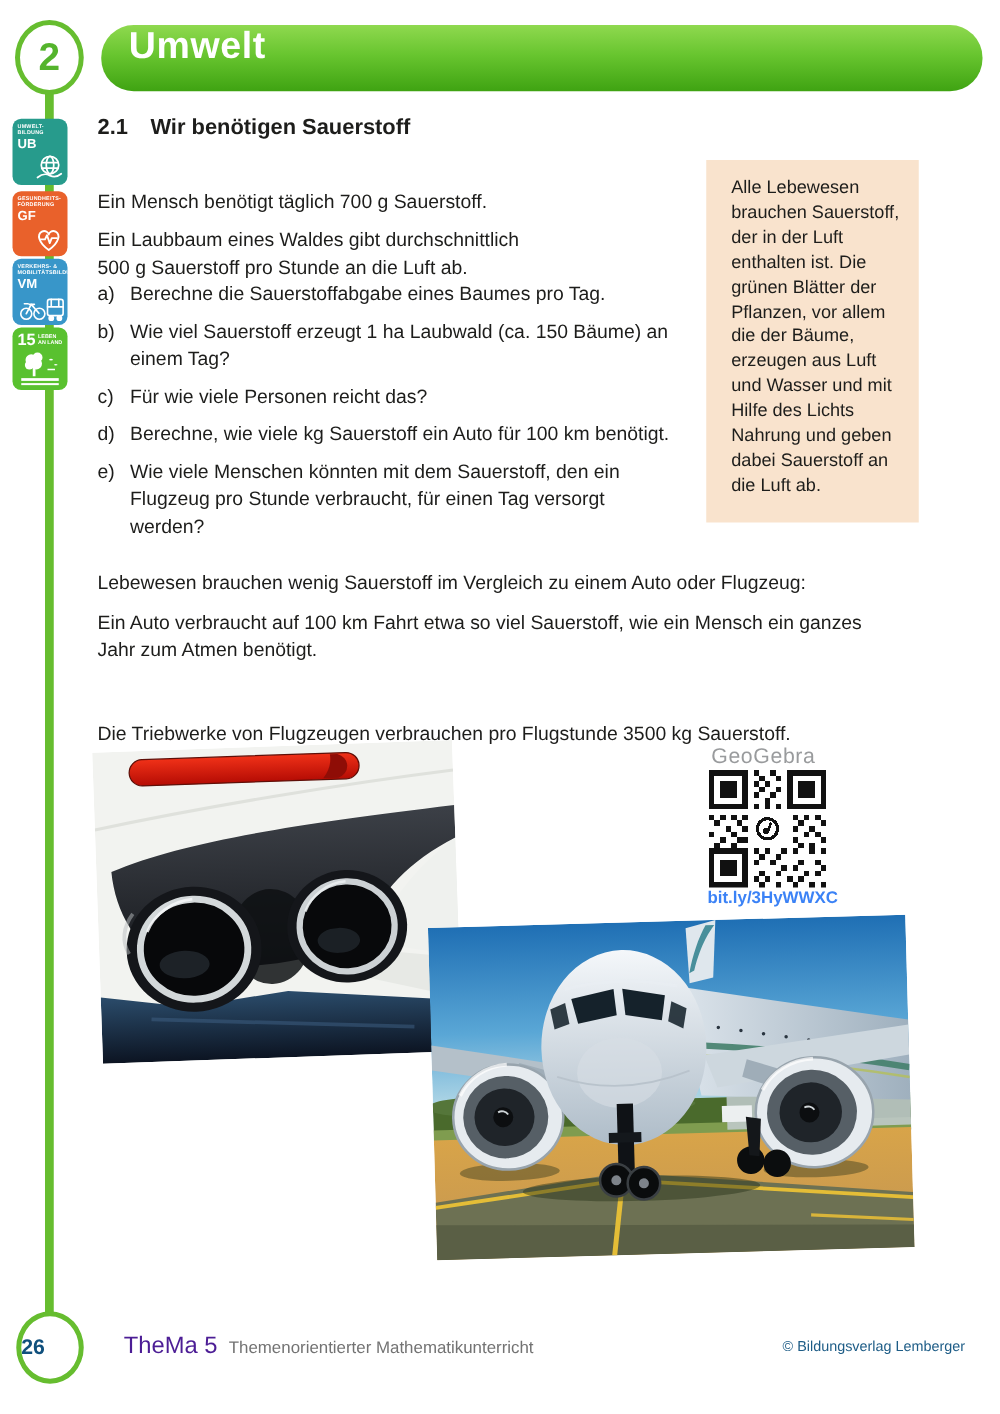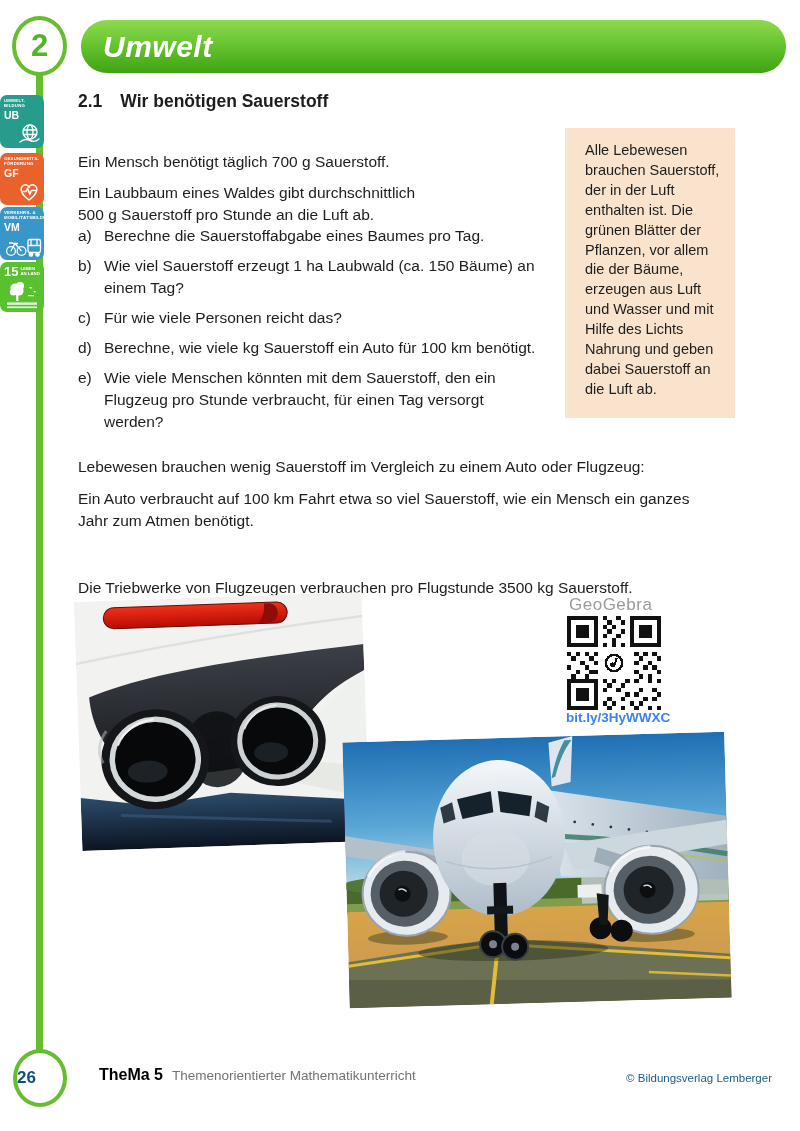--- a/index.html
+++ b/index.html
@@ -18,30 +18,30 @@
   .chapter-circle {
     position:absolute; left:12px; top:16px; width:55px; height:60px;
     background:#ffffff; border:4px solid #66bd2f; border-radius:50%;
     display:flex; align-items:center; justify-content:center; z-index:3;
   }
   .chapter-circle span { font-size:31px; font-weight:bold; color:#54b42c; }
   .chapter-bar {
     position:absolute; left:81px; top:20px; width:705px; height:53px;
     border-radius:26px;
     background:linear-gradient(180deg,#8fd94f 0%, #68c52f 45%, #3fa312 100%);
-    display:flex; align-items:center; z-index:2;font-style:italic;
+    display:flex; align-items:flex-start; z-index:2;
   }
   .chapter-bar span { color:#ffffff; font-size:30px; font-weight:bold; padding-left:22px; letter-spacing:0.5px; }
 
   .section-heading { position:absolute; left:78px; top:91px; font-size:17.5px; font-weight:bold; z-index:2; }
   .section-heading .num { margin-right:18px; }
 
   
   .badge {
-    position:absolute; left:0; width:44px; border-radius:7px; z-index:2;
+    position:absolute; left:10px; width:44px; border-radius:7px; z-index:2;
     color:#ffffff; padding:3px 3px 2px 4px; overflow:hidden;
   }
   .badge-top { font-size:4.3px; line-height:5px; font-weight:bold; letter-spacing:0.2px; text-transform:uppercase; }
   .badge-code { font-size:10.5px; font-weight:bold; line-height:12px; margin-top:1px; }
   .badge-glyph { position:absolute; right:2px; bottom:2px; }
   .badge-ub  { top:95px;  height:53px; background:#279b8c; }
   .badge-gf  { top:153px; height:52px; background:#e9612b; }
   .badge-vm  { top:207px; height:53px; background:#3896c9; }
   .badge-sdg { top:262px; height:50px; background:#59c12f; }
   .sdg-head { display:flex; align-items:flex-start; gap:2px; }
@@ -80,21 +80,21 @@
   .photo-plane   { left:346px; top:737px; width:382px; height:266px; transform:rotate(-1.6deg); z-index:3; }
 
   
   .footer-circle {
     position:absolute; left:13px; top:1049px; width:54px; height:58px;
     background:#ffffff; border:4px solid #66bd2f; border-radius:50%;
     display:flex; align-items:center; z-index:3;
   }
   .footer-circle span { font-size:17px; font-weight:bold; color:#10507d; }
   .footer-title { position:absolute; left:99px; top:1066px; display:flex; align-items:baseline; z-index:2; }
-  .footer-title .book { font-size:16px; font-weight:bold; color:#000000; }
+  .footer-title .book { font-size:19px; font-weight:normal; color:#4c1d95; }
   .footer-title .sub { font-size:13.5px; color:#737373; margin-left:9px; }
   .footer-copy { position:absolute; right:28px; top:1072px; font-size:11.5px; color:#1d5c86; z-index:2; }
 </style>
 </head>
 <body>
 
 <div class="page">
 
   <div class="spine-line"></div>
 

